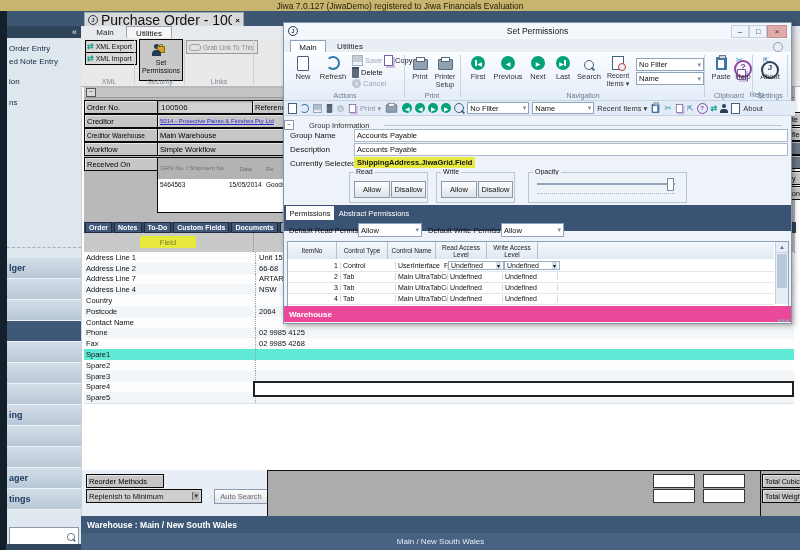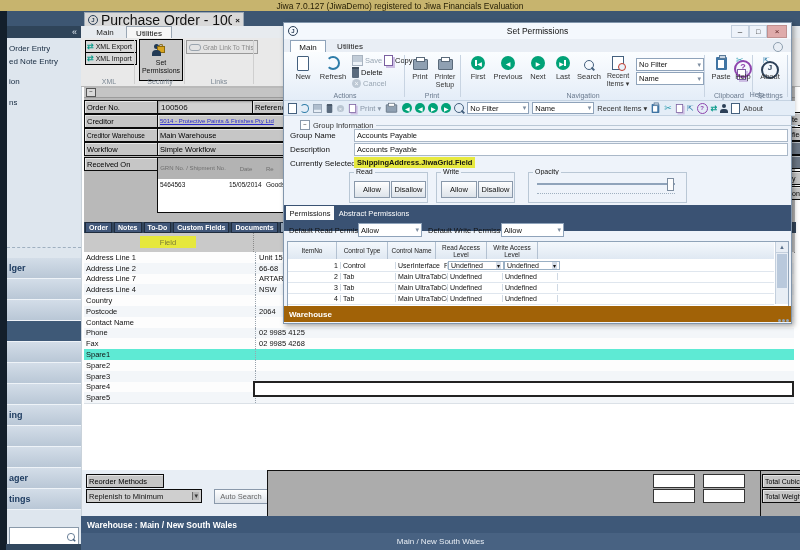--- a/index.html
+++ b/index.html
@@ -489,21 +489,21 @@
       <span class="ic-scissors"></span>
       <span class="ic-copy" style="transform:scale(.8)"></span>
       <span class="ic-share"></span>
       <span class="ic-help" style="width:9px;height:9px;font-size:6px;border-width:1.5px"></span>
       <span class="ic-xmlarrows"></span>
       <span class="ic-user-sm"></span>
       <span class="ic-doc-sm"></span>
       <span style="font-size:7.5px;color:#333">About</span>
     </div>
 
-    <div class="abs flex" style="left:16px;top:97px;width:498px;gap:3px">
+    <div class="abs flex" style="left:0;top:97px;width:498px;gap:15px">
       <span style="width:8px;height:8px;border:1px solid #8a99ab;background:#fff;font-size:6px;line-height:6px;text-align:center">−</span>
       <span style="font-size:7.5px;color:#333;white-space:nowrap">Group Information</span>
       <span style="flex:1;border-top:1px solid #b9c7d5;margin-top:1px"></span>
     </div>
 
     <div class="abs nowrap" style="left:6px;top:108px;font-size:8px">Group Name</div>
     <div class="abs flex nowrap" style="left:70px;top:106px;width:428px;height:11px;background:#fff;border:1px solid #aab8c8;font-size:7.5px;padding:0 2px">Accounts Payable</div>
 
     <div class="abs nowrap" style="left:6px;top:122px;font-size:8px">Description</div>
     <div class="abs flex nowrap" style="left:70px;top:120px;width:428px;height:11px;background:#fff;border:1px solid #aab8c8;font-size:7.5px;padding:0 2px">Accounts Payable</div>
@@ -595,21 +595,21 @@
         <span class="gcell" style="width:50px">Undefined</span>
         <span class="gcell" style="width:50px">Undefined</span>
       </div>
 
       <div class="abs" style="right:0;top:0;width:12px;height:62px;background:#e8eef5;border-left:1px solid #c3cfdd">
         <div style="height:10px;border-bottom:1px solid #c3cfdd;text-align:center;font-size:6px;color:#5a708a;line-height:10px">▲</div>
         <div style="margin:1px;height:34px;background:#b9c9dc"></div>
       </div>
     </div>
 
-    <div class="abs flex" style="left:0;top:283px;width:100%;height:16px;background:#a16207">
+    <div class="abs flex" style="left:0;top:283px;width:100%;height:16px;background:#ec4899">
       <span style="font-size:8px;font-weight:bold;color:#fff;margin-left:5px">Warehouse</span>
       <span class="flex" style="margin-left:auto;margin-right:2px;gap:1px;align-self:flex-end">
         <span class="dot3"></span>
           <span class="dot3"></span>
           <span class="dot3"></span>
       </span>
     </div>
   </div>
 
 </div>

